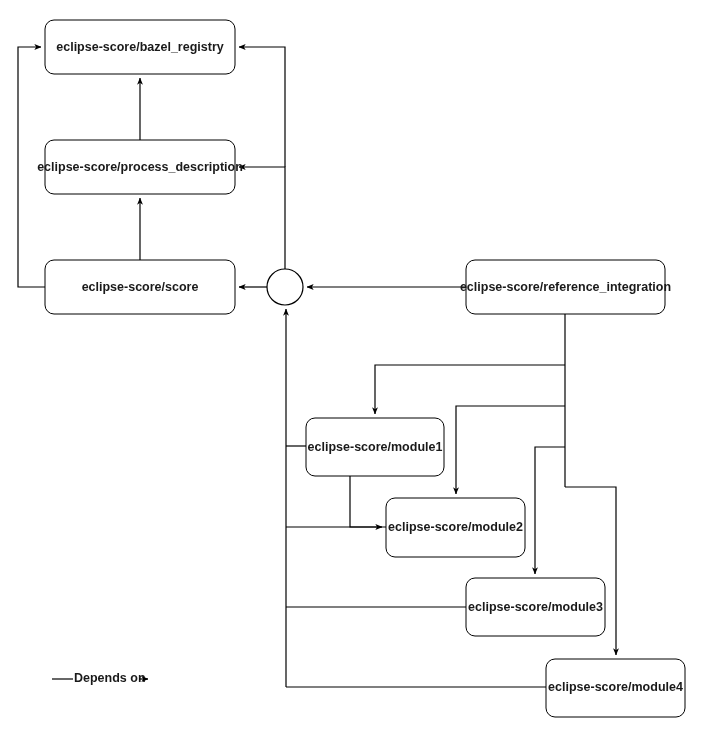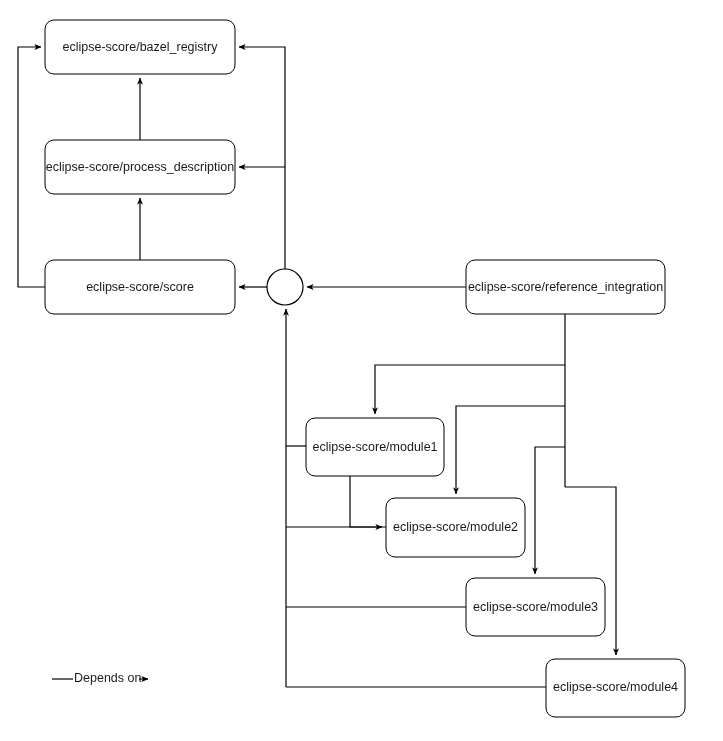--- a/index.html
+++ b/index.html
@@ -10,20 +10,21 @@
   body {
     width: 723px;
     height: 741px;
     font-family: "Liberation Sans", sans-serif;
     overflow: hidden;
   }
   #diagram-root {
     position: relative;
     width: 723px;
     height: 534px;
+    font-weight: bold;
   }
   svg#graph {
     position: absolute;
     top: 0;
     left: 0;
     width: 723px;
     height: 741px;
     display: block;
   }
   .node-box {

